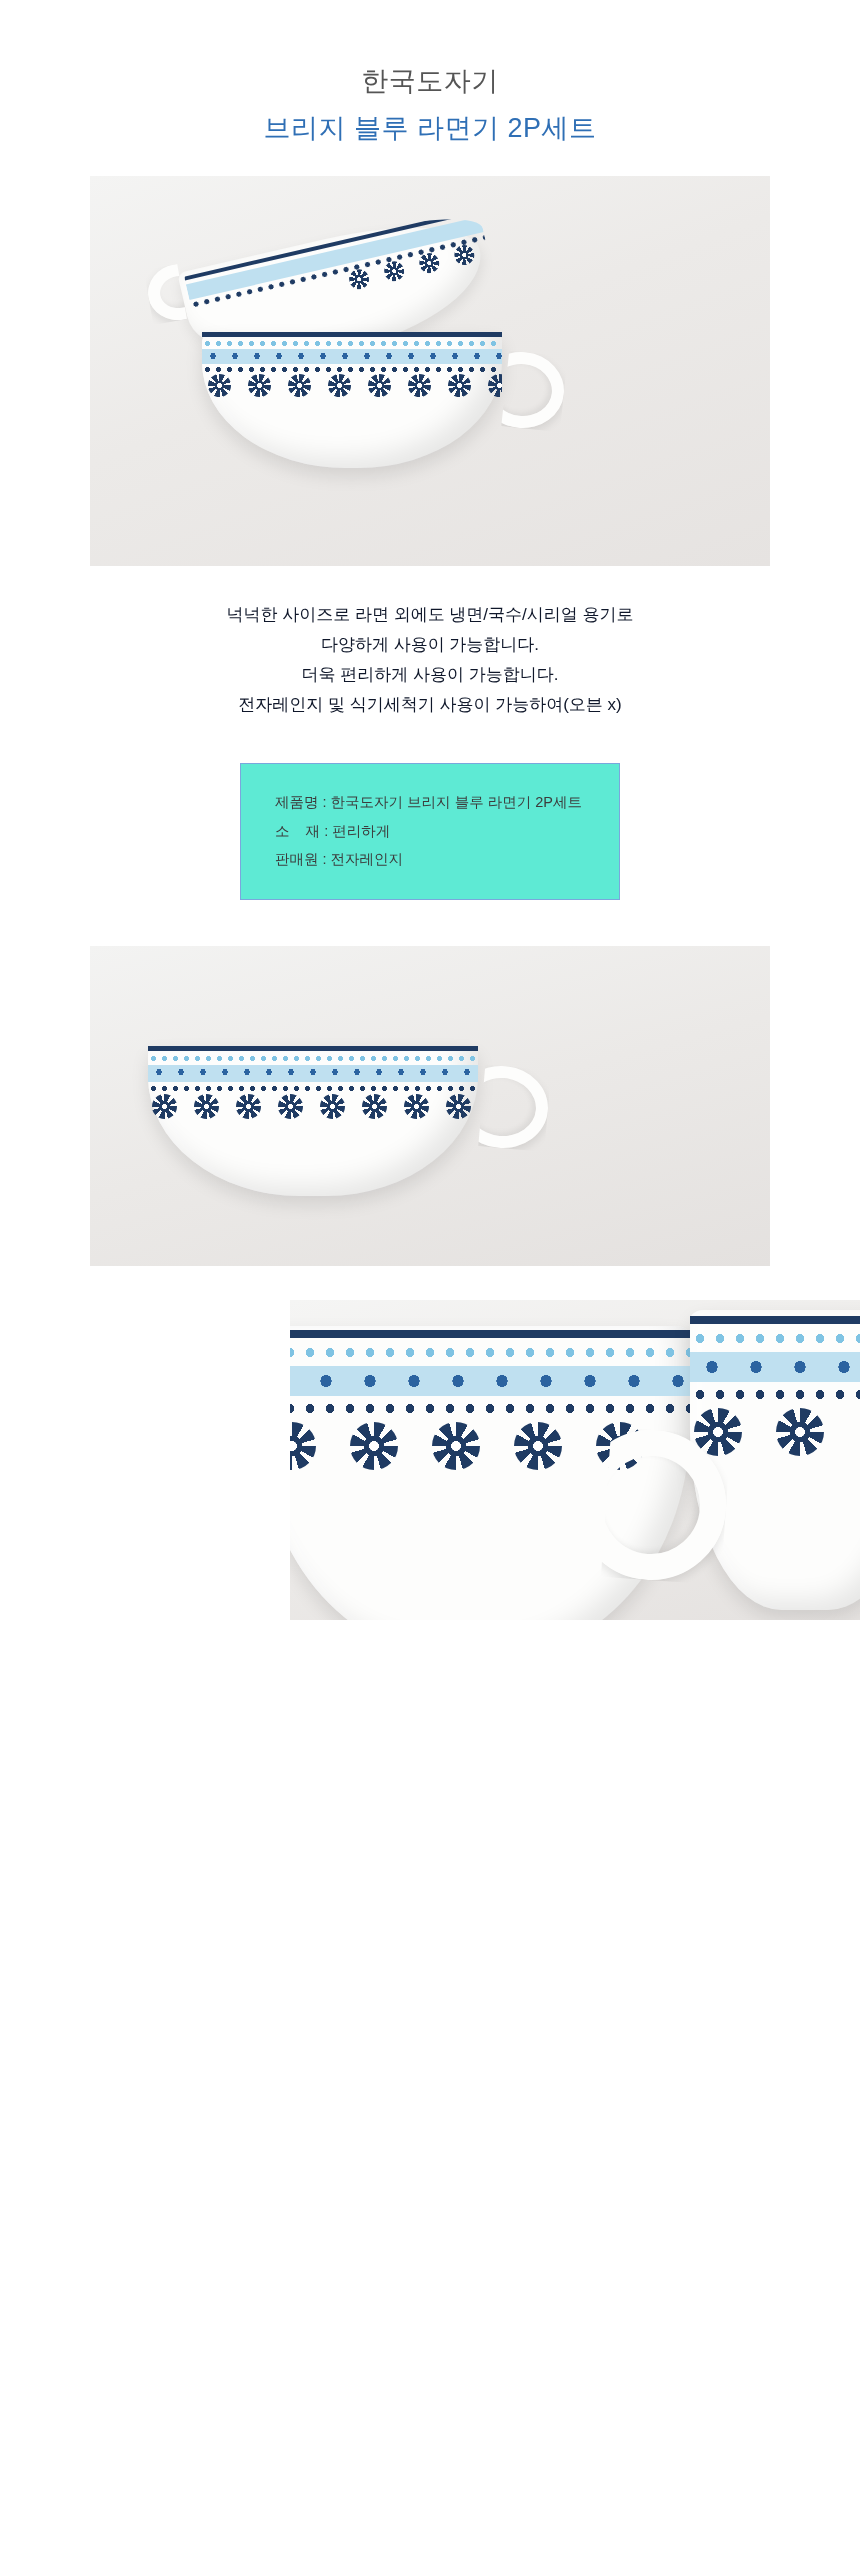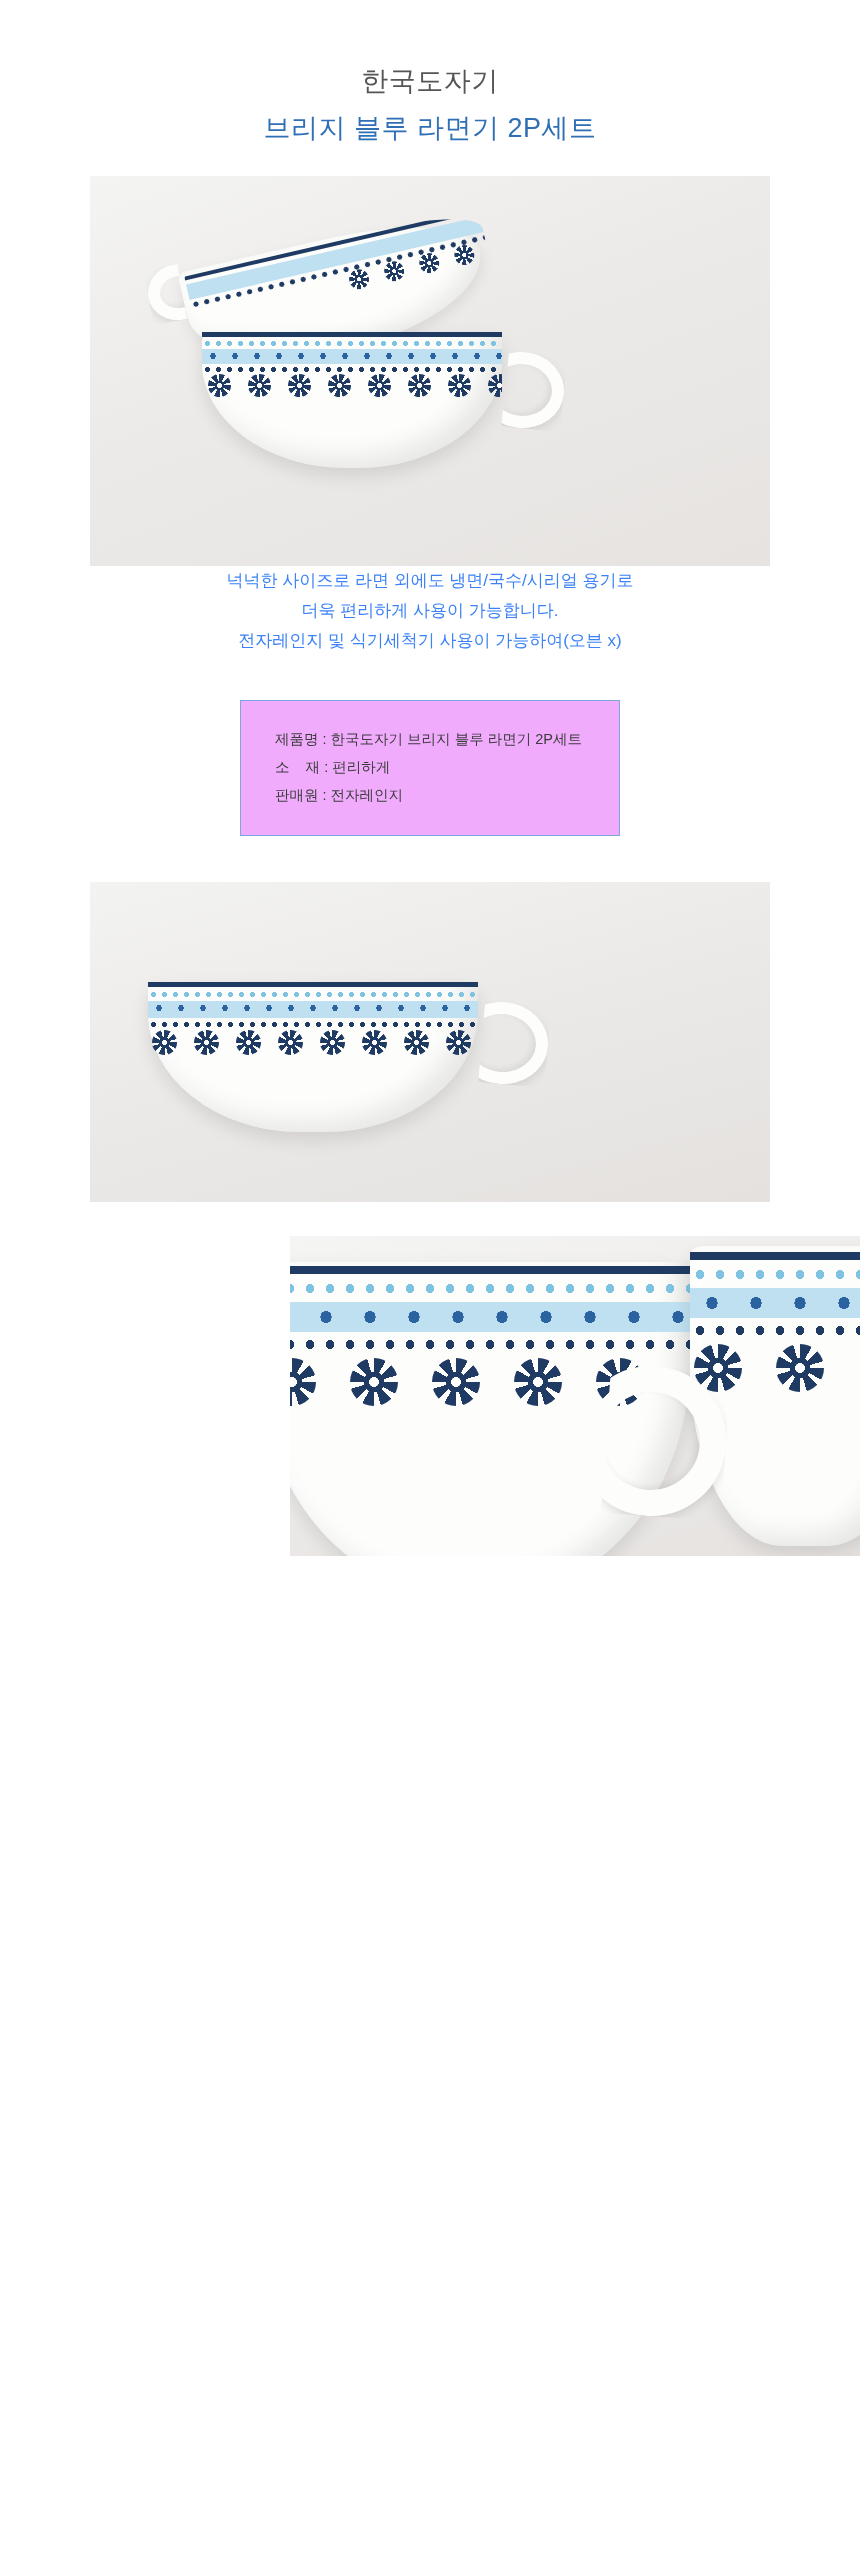--- a/index.html
+++ b/index.html
@@ -109,37 +109,38 @@
     border: 12px solid #fdfdfc;
     border-radius: 50%;
     box-shadow: 0 4px 10px rgba(0,0,0,0.10),
                 inset -3px -2px 6px rgba(0,0,0,0.07);
     background: transparent;
   }
 
   
   .desc {
     text-align: center;
+    margin-top: 34px;
     line-height: 1.75;
     font-size: 17px;
-    color: #3b82f6;
+    color: #0f172a;
   }
   .desc p { margin: 0; }
 
   
   .spec-wrap {
     display: flex;
     justify-content: center;
     margin-top: 44px;
   }
   .spec-box {
     width: 380px;
     border: 1px solid #7aa7dd;
     padding: 24px 28px 26px 34px;
-    background: #f0abfc;
+    background: #5eead4;
   }
   .spec-row {
     font-size: 14.5px;
     color: #3c3c3c;
     line-height: 1.95;
     white-space: pre;
   }
 
   
   .photo-2 {
@@ -210,20 +211,21 @@
         <div class="daisy" style="left:286px; top:42px; width:23px; height:23px;"></div>
       </div>
 
       <div class="handle" style="left:390px; top:176px; width:84px; height:76px;
            clip-path: polygon(30% 0, 100% 0, 100% 100%, 30% 100%); transform: rotate(6deg);"></div>
     </div>
   </div>
 
   <div class="desc">
     <p>넉넉한 사이즈로 라면 외에도 냉면/국수/시리얼 용기로</p>
+    <p>다양하게 사용이 가능합니다.</p>
     <p>더욱 편리하게 사용이 가능합니다.</p>
     <p>전자레인지 및 식기세척기 사용이 가능하여(오븐 x)</p>
   </div>
 
   <div class="spec-wrap">
     <div class="spec-box">
       <div class="spec-row">제품명 : 한국도자기 브리지 블루 라면기 2P세트</div>
       <div class="spec-row">소    재 : 편리하게</div>
       <div class="spec-row">판매원 : 전자레인지</div>
     </div>

